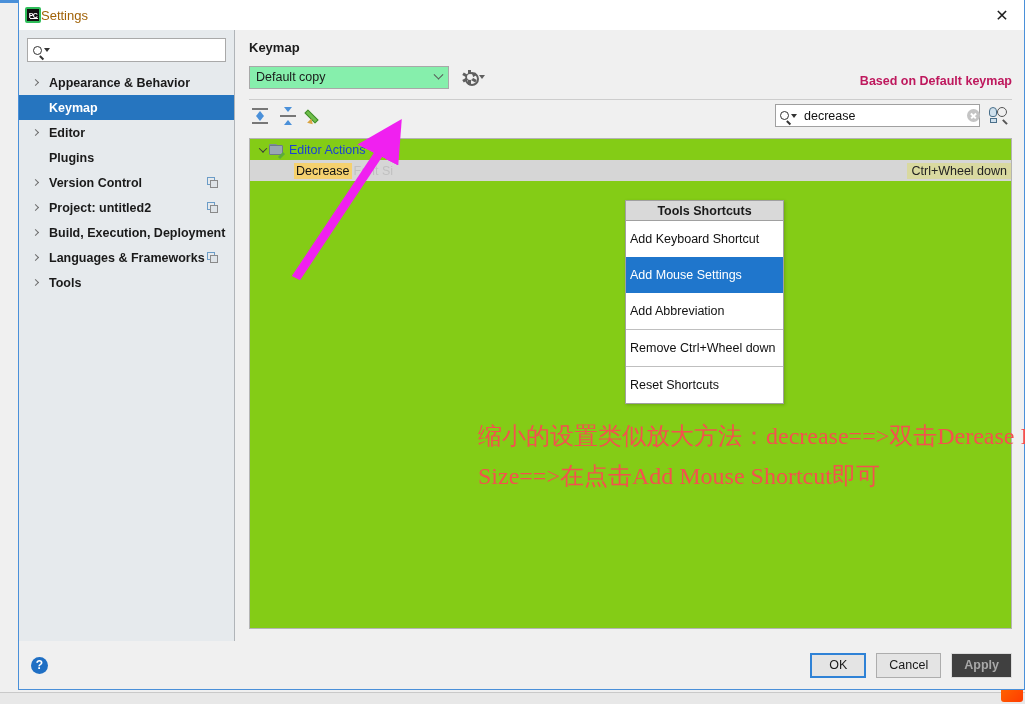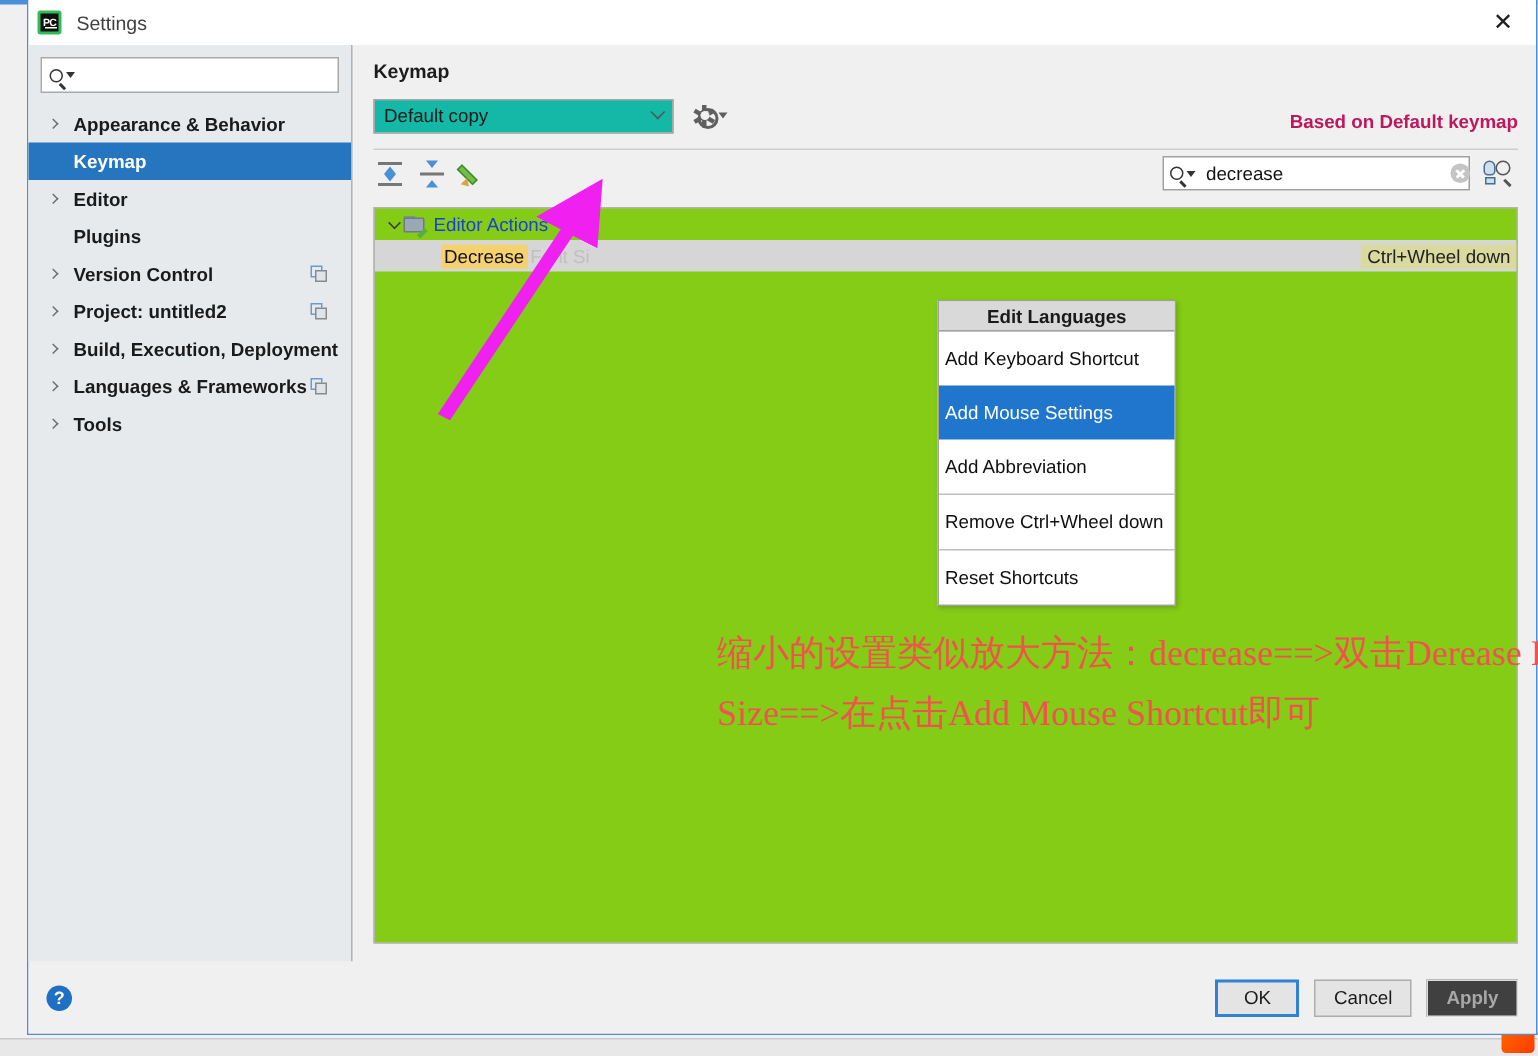--- a/index.html
+++ b/index.html
@@ -67,21 +67,21 @@
   }
   #pc-logo span {
     color: #fff; font-size: 7px; font-weight: bold; letter-spacing: -.5px;
     line-height: 7px;
   }
   #pc-logo::after {
     content: ""; position: absolute; left: 3px; bottom: 2px;
     width: 8px; height: 1.5px; background: #fff;
   }
   #title-text {
-    margin-left: 10px; font-size: 13px; color: #404040;
+    font-size: 13px; color: #a16207;
   }
   #close-btn {
     position: absolute; right: 0; top: 0; width: 44px; height: 30px;
     display: flex; align-items: center; justify-content: center;
     font-size: 16px; color: #202020; cursor: default;
   }
 
   #body-area {
     flex: 1; display: flex; position: relative; background: #f0f0f0;
   }
@@ -152,21 +152,21 @@
 
   
   #content { flex: 1; padding: 10px 12px 0 14px; position: relative; }
   #page-title {
     font-size: 13px; font-weight: bold; color: #1c1c1c; margin-bottom: 10px;
   }
   #keymap-row {
     display: flex; align-items: center; position: relative; height: 24px;
   }
   #keymap-select {
-    width: 200px; height: 23px; background: #14b8a6;
+    width: 200px; height: 23px; background: #86efac;
     border: 1px solid #a8a8a8;
     display: flex; align-items: center; padding: 0 6px;
     font-size: 12.5px; color: #1a1a1a; cursor: default;
   }
   #keymap-select .sel-caret {
     margin-left: auto; width: 7px; height: 7px;
     border-right: 1.6px solid #555; border-bottom: 1.6px solid #555;
     transform: rotate(45deg) translate(-2px,-2px);
   }
   #gear-btn {
@@ -576,21 +576,21 @@
           <span class="kbd-badge">Ctrl+Wheel down</span>
         </div>
       </div>
 
       <div id="annotation">
         <div>缩小的设置类似放大方法：decrease==&gt;双击Derease Font</div>
         <div>Size==&gt;在点击Add Mouse Shortcut即可</div>
       </div>
 
       <div id="ctx-menu">
-        <div id="ctx-title">Edit Languages</div>
+        <div id="ctx-title">Tools Shortcuts</div>
         <div class="ctx-item">Add Keyboard Shortcut</div>
         <div class="ctx-item active">Add Mouse Settings</div>
         <div class="ctx-item">Add Abbreviation</div>
         <div class="ctx-sep"></div>
         <div class="ctx-item">Remove Ctrl+Wheel down</div>
         <div class="ctx-sep"></div>
         <div class="ctx-item">Reset Shortcuts</div>
       </div>
 
       <svg id="arrow-svg" viewBox="0 0 751 660" preserveAspectRatio="none">

